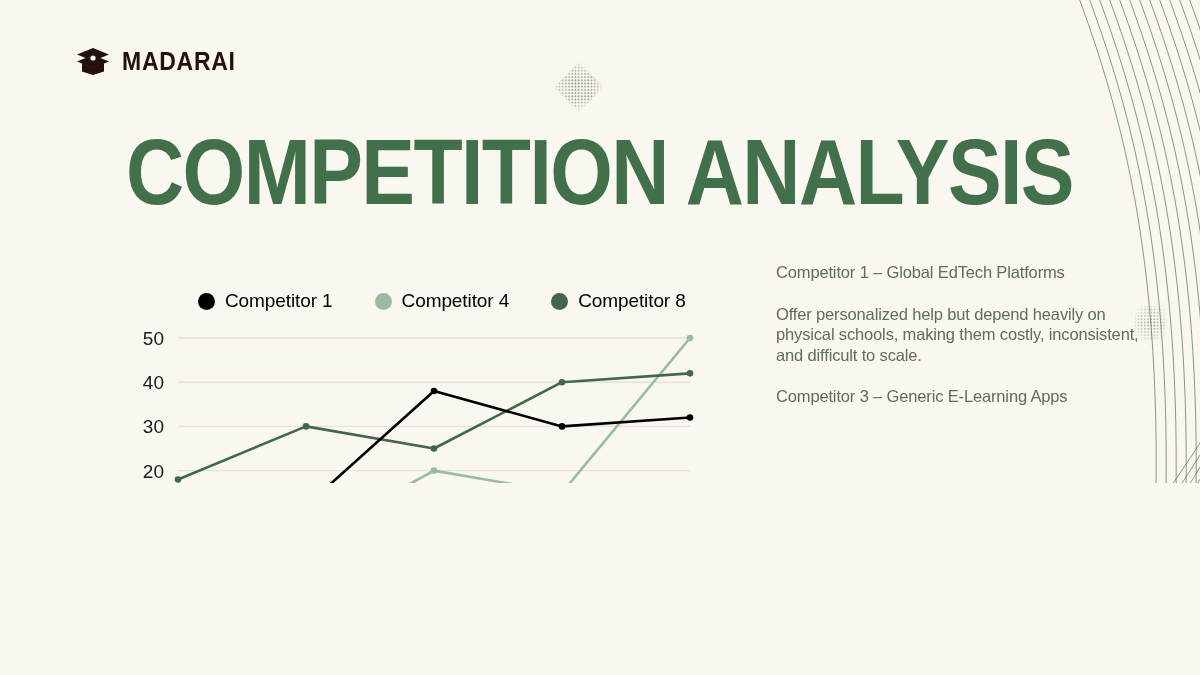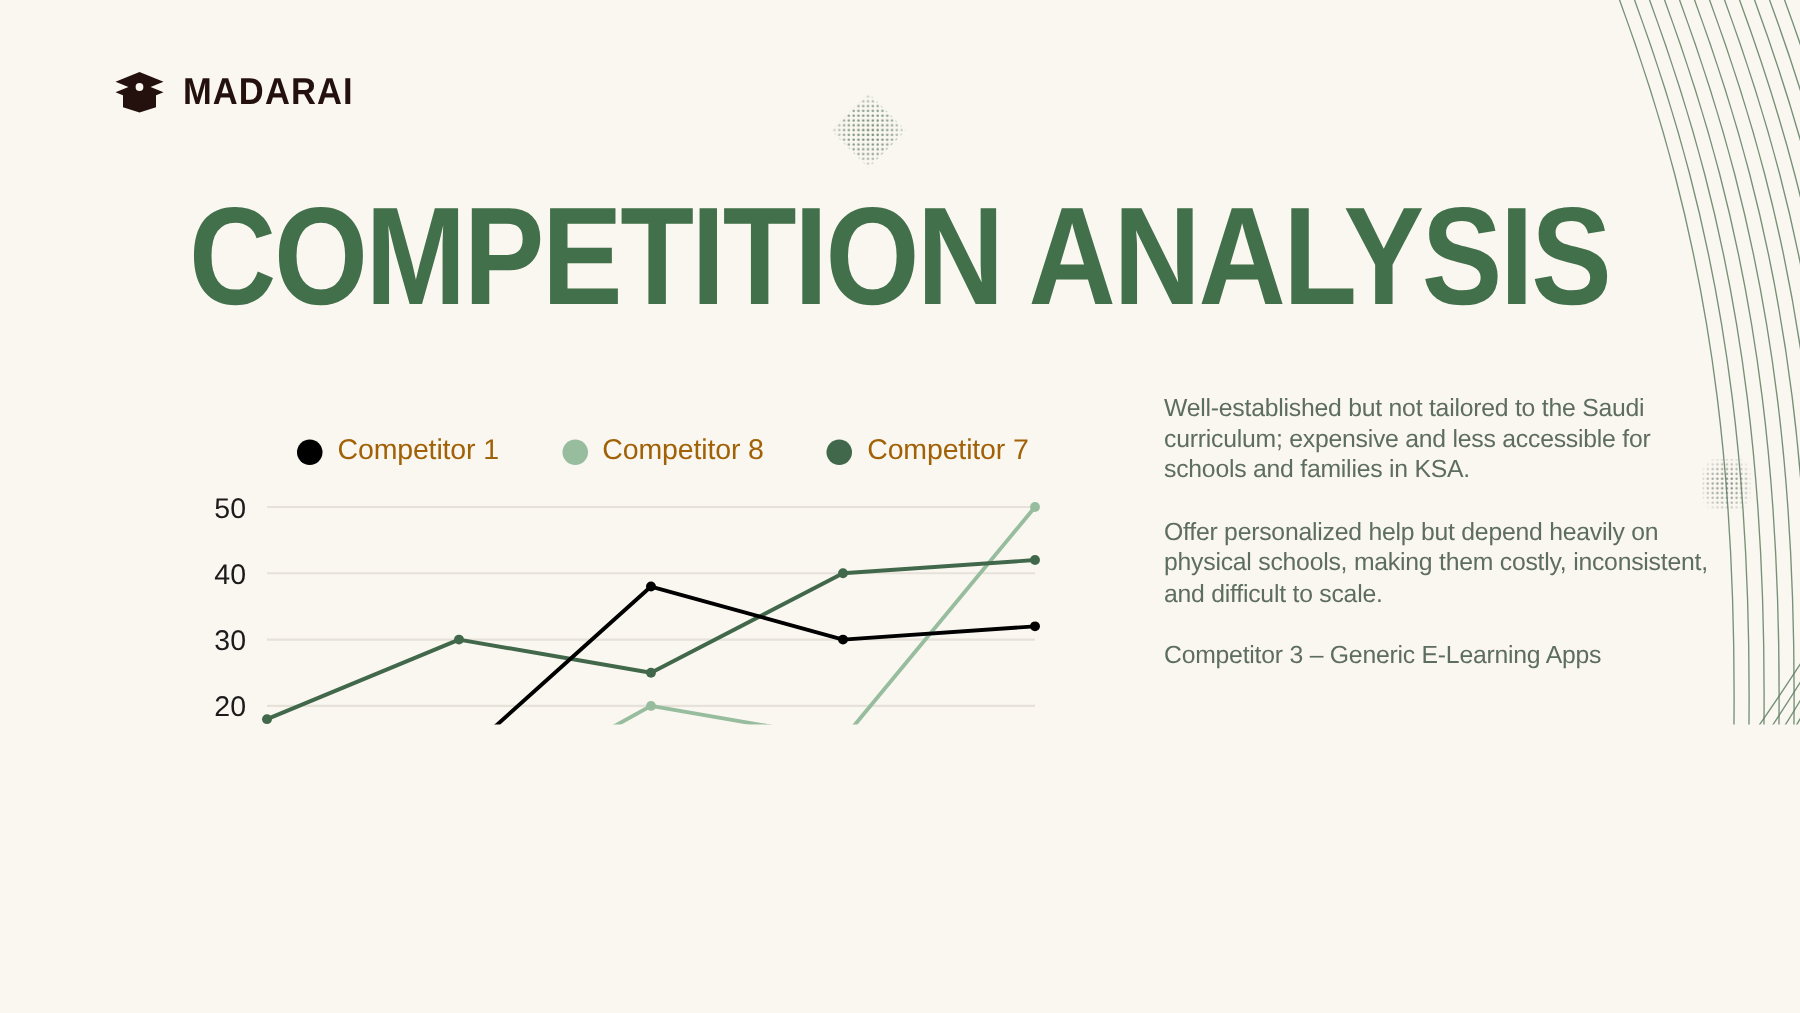--- a/index.html
+++ b/index.html
@@ -111,21 +111,21 @@
     margin-right: 42px;
   }
   .legend-dot {
     width: 17px;
     height: 17px;
     border-radius: 50%;
     flex: none;
   }
   .legend-label {
     font-size: 19px;
-    color: #a16207;
+    color: #000000;
     letter-spacing: -0.1px;
   }
   .plot-wrap {
     position: relative;
     width: 570px;
     height: 275px;
   }
   .plot-svg {
     display: block;
   }
@@ -244,25 +244,25 @@
 
   <div class="chart-block">
 
     <div class="legend">
       <div class="legend-item">
         <span class="legend-dot" style="background:#000000"></span>
         <span class="legend-label">Competitor 1</span>
       </div>
       <div class="legend-item">
         <span class="legend-dot" style="background:#97bd9e"></span>
-        <span class="legend-label">Competitor 8</span>
+        <span class="legend-label">Competitor 4</span>
       </div>
       <div class="legend-item">
         <span class="legend-dot" style="background:#41684a"></span>
-        <span class="legend-label">Competitor 7</span>
+        <span class="legend-label">Competitor 8</span>
       </div>
     </div>
 
     <div class="plot-wrap">
       <svg class="plot-svg" id="plot" width="570" height="275" viewBox="0 0 570 275" xmlns="http://www.w3.org/2000/svg">
           <line x1="48" y1="233" x2="560" y2="233" class="gridline"></line>
           <text x="34" y="240" class="y-tick">0</text>
           <line x1="48" y1="188.8" x2="560" y2="188.8" class="gridline"></line>
           <text x="34" y="195.8" class="y-tick">10</text>
           <line x1="48" y1="144.6" x2="560" y2="144.6" class="gridline"></line>
@@ -295,21 +295,21 @@
           <circle cx="176" cy="179.96" r="3.3" fill="#000000"></circle>
           <circle cx="304" cy="65.03999999999999" r="3.3" fill="#000000"></circle>
           <circle cx="432" cy="100.4" r="3.3" fill="#000000"></circle>
           <circle cx="560" cy="91.56" r="3.3" fill="#000000"></circle>
         </svg>
     </div>
   </div>
 
   <div class="notes">
     <div class="note-block">
-      <span class="note-body"> Well-established but not tailored to the Saudi curriculum; expensive and less accessible for schools and families in KSA.</span>
+      <span class="note-head">Competitor 1 – Global EdTech Platforms</span>
     </div>
     <div class="note-block">
       <span class="note-body"> Offer personalized help but depend heavily on physical schools, making them costly, inconsistent, and difficult to scale.</span>
     </div>
     <div class="note-block">
       <span class="note-head">Competitor 3 – Generic E-Learning Apps</span>
     </div>
   </div>
 
 </div>

